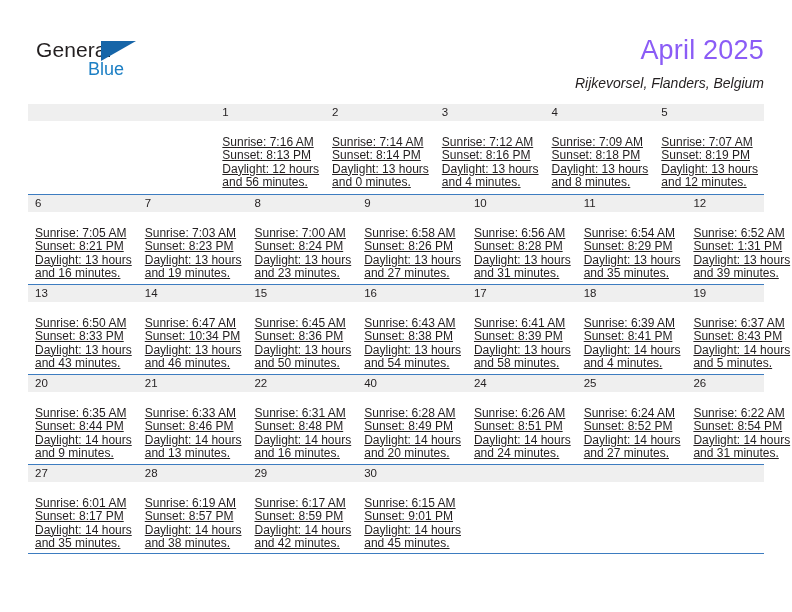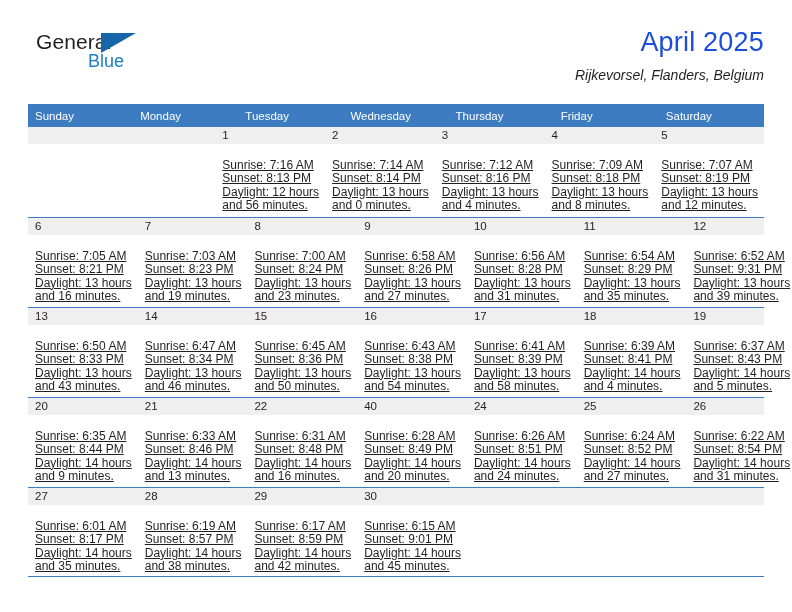--- a/index.html
+++ b/index.html
@@ -12,21 +12,21 @@
     height: 612px;
     font-family: "Liberation Sans", sans-serif;
     color: #231f20;
     -webkit-font-smoothing: antialiased;
   }
   .page {
     position: relative;
     width: 792px;
     height: 612px;
     box-sizing: border-box;
-    padding: 4px 28px;
+    padding: 12px 28px;
   }
 
   
   .masthead {
     position: relative;
     height: 72px;
     display: flex;
     align-items: flex-start;
     justify-content: space-between;
   }
@@ -63,21 +63,21 @@
     border-bottom: 20px solid transparent;
   }
 
   .title-block {
     margin-top: 22px;
     text-align: right;
   }
   .cal-title {
     font-size: 27px;
     font-weight: normal;
-    color: #1d4ed8;
+    color: #8b5cf6;
     line-height: 32px;
     letter-spacing: 0.2px;
   }
   .cal-subtitle {
     margin-top: 9px;
     font-size: 14px;
     color: #231f20;
     line-height: 17px;
     font-style: italic;
   }
@@ -166,29 +166,20 @@
 
     <div class="title-block">
       <div class="cal-title">April 2025</div>
       <div class="cal-subtitle">Rijkevorsel, Flanders, Belgium</div>
     </div>
 
   </div>
 
   <div class="calendar">
 
-    <div class="dow-row">
-      <div class="dow">Sunday</div>
-      <div class="dow">Monday</div>
-      <div class="dow">Tuesday</div>
-      <div class="dow">Wednesday</div>
-      <div class="dow">Thursday</div>
-      <div class="dow">Friday</div>
-      <div class="dow">Saturday</div>
-    </div>
 
     <div id="weeks-container">
         <div class="week">
           <div class="daynum-band"></div>
           <div class="week-cells">
             <div class="cell empty">
               <div class="daynum"></div>
             </div>
             <div class="cell empty">
               <div class="daynum"></div>
@@ -294,21 +285,21 @@
                 <div>Sunrise: 6:54 AM</div>
                 <div>Sunset: 8:29 PM</div>
                 <div>Daylight: 13 hours</div>
                 <div>and 35 minutes.</div>
               </div>
             </div>
             <div class="cell">
               <div class="daynum">12</div>
               <div class="info">
                 <div>Sunrise: 6:52 AM</div>
-                <div>Sunset: 9:31 PM</div>
+                <div>Sunset: 1:31 PM</div>
                 <div>Daylight: 13 hours</div>
                 <div>and 39 minutes.</div>
               </div>
             </div>
           </div>
         </div>
         <div class="week">
           <div class="daynum-band"></div>
           <div class="week-cells">
             <div class="cell">
@@ -317,21 +308,21 @@
                 <div>Sunrise: 6:50 AM</div>
                 <div>Sunset: 8:33 PM</div>
                 <div>Daylight: 13 hours</div>
                 <div>and 43 minutes.</div>
               </div>
             </div>
             <div class="cell">
               <div class="daynum">14</div>
               <div class="info">
                 <div>Sunrise: 6:47 AM</div>
-                <div>Sunset: 8:34 PM</div>
+                <div>Sunset: 10:34 PM</div>
                 <div>Daylight: 13 hours</div>
                 <div>and 46 minutes.</div>
               </div>
             </div>
             <div class="cell">
               <div class="daynum">15</div>
               <div class="info">
                 <div>Sunrise: 6:45 AM</div>
                 <div>Sunset: 8:36 PM</div>
                 <div>Daylight: 13 hours</div>

